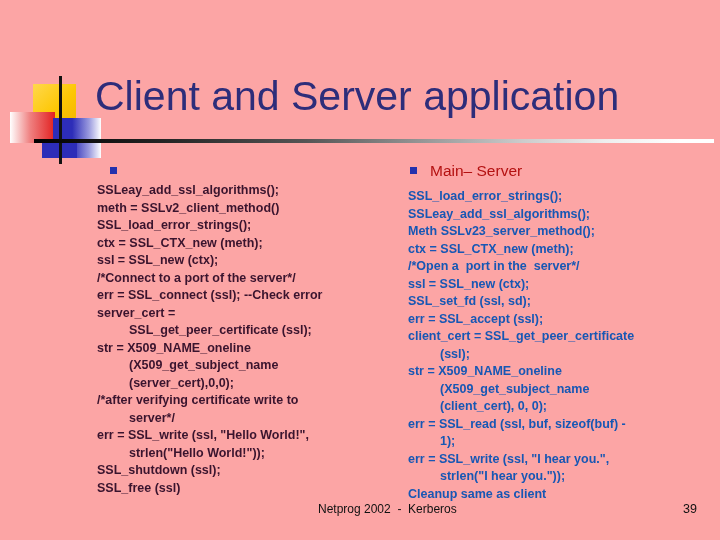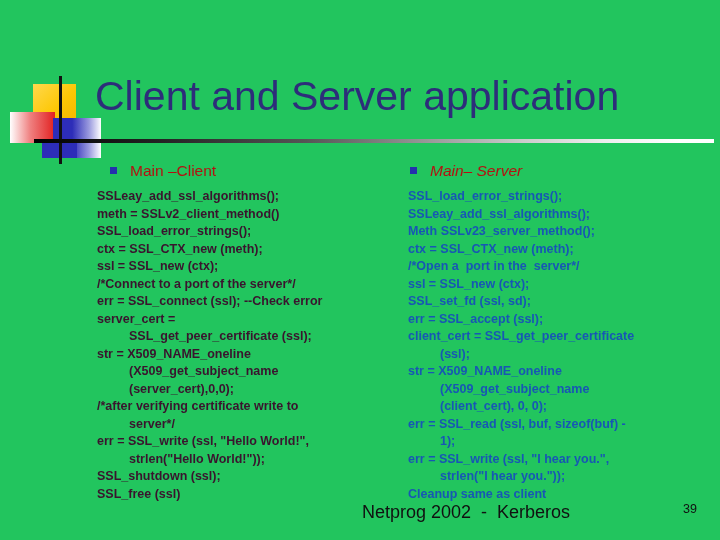--- a/index.html
+++ b/index.html
@@ -1,19 +1,19 @@
 <!DOCTYPE html>
 <html><head>
 <meta charset="utf-8">
 <style>
   html,body{margin:0;padding:0;background:#888;}
   .slide{
     position:relative;
     width:720px;height:540px;
-    background:#22c55e;
+    background:#fca5a5;
     font-family:"Liberation Sans", sans-serif;
     overflow:hidden;
     margin:0 auto;
   }
   
   .logo-yellow{position:absolute;left:33px;top:84px;width:43px;height:37px;
     background:linear-gradient(135deg,#ffd84d 0%,#fdc704 60%,#f5b800 100%);}
   .logo-red{position:absolute;left:10px;top:112px;width:45px;height:31px;
     background:linear-gradient(to left,#e22020 0%,#ef8080 55%,#ffffff 100%);}
   .logo-blue-main{position:absolute;left:53px;top:118px;width:48px;height:40px;
@@ -25,49 +25,48 @@
     background:linear-gradient(to right,#000 0%,#222 18%,#555 40%,#999 58%,#ccc 72%,#eee 84%,#fff 95%);}
   
   .title{position:absolute;left:95px;top:74px;width:620px;
     font-size:41px;line-height:44px;color:#2d2d7a;letter-spacing:0px;}
   
   .col{position:absolute;top:161px;}
   .col.client{left:97px;width:298px;}
   .col.server{left:408px;width:300px;}
   .heading-row{display:flex;align-items:flex-start;}
   .col.client .heading-row{margin-left:13px;}
-  .col.server .heading-row{margin-left:2px;font-style:italic;}
+  .col.server .heading-row{margin-left:2px;}
   .bullet{width:7px;height:7px;background:#2431ad;margin-top:6px;flex:0 0 auto;}
   .heading{margin-left:13px;font-size:15.5px;line-height:19px;color:#b41111;}
   .code{margin-top:8px;font-size:12.5px;font-weight:bold;line-height:17.5px;white-space:pre-wrap;}
   .col.client .code{color:#3a142e;}
   .col.server .code{color:#1757b4;}
   .code-line.indent{padding-left:32px;}
   
-  .footer-label{position:absolute;left:318px;top:502px;font-size:18px;color:#111;white-space:pre;margin-left:44px;}
+  .footer-label{position:absolute;left:318px;top:502px;font-size:12px;color:#111;white-space:pre;}
   .page-number{position:absolute;left:683px;top:502px;font-size:12.5px;color:#111;}
 </style>
 </head>
 <body>
 
 <div class="slide">
 
   <div class="logo-yellow"></div>
   <div class="logo-red"></div>
   <div class="logo-blue-main"></div>
   <div class="logo-blue-small"></div>
   <div class="logo-vline"></div>
   <div class="rule"></div>
 
   <div class="title">Client and Server application</div>
 
   <div class="col client">
     <div class="heading-row">
       <span class="bullet"></span>
-      <span class="heading">Main –Client</span>
     </div>
     <div class="code"><div class="code-line">SSLeay_add_ssl_algorithms();</div><div class="code-line">meth = SSLv2_client_method()</div><div class="code-line">SSL_load_error_strings();</div><div class="code-line">ctx = SSL_CTX_new (meth);</div><div class="code-line">ssl = SSL_new (ctx);</div><div class="code-line">/*Connect to a port of the server*/</div><div class="code-line">err = SSL_connect (ssl); --Check error</div><div class="code-line">server_cert =</div><div class="code-line indent">SSL_get_peer_certificate (ssl);</div><div class="code-line">str = X509_NAME_oneline</div><div class="code-line indent">(X509_get_subject_name</div><div class="code-line indent">(server_cert),0,0);</div><div class="code-line">/*after verifying certificate write to</div><div class="code-line indent">server*/</div><div class="code-line">err = SSL_write (ssl, "Hello World!",</div><div class="code-line indent">strlen("Hello World!"));</div><div class="code-line">SSL_shutdown (ssl);</div><div class="code-line">SSL_free (ssl)</div></div>
   </div>
 
   <div class="col server">
     <div class="heading-row">
       <span class="bullet"></span>
       <span class="heading">Main– Server</span>
     </div>
     <div class="code"><div class="code-line">SSL_load_error_strings();</div><div class="code-line">SSLeay_add_ssl_algorithms();</div><div class="code-line">Meth SSLv23_server_method();</div><div class="code-line">ctx = SSL_CTX_new (meth);</div><div class="code-line">/*Open a  port in the  server*/</div><div class="code-line">ssl = SSL_new (ctx);</div><div class="code-line">SSL_set_fd (ssl, sd);</div><div class="code-line">err = SSL_accept (ssl);</div><div class="code-line">client_cert = SSL_get_peer_certificate</div><div class="code-line indent">(ssl);</div><div class="code-line">str = X509_NAME_oneline</div><div class="code-line indent">(X509_get_subject_name</div><div class="code-line indent">(client_cert), 0, 0);</div><div class="code-line">err = SSL_read (ssl, buf, sizeof(buf) -</div><div class="code-line indent">1);</div><div class="code-line">err = SSL_write (ssl, "I hear you.",</div><div class="code-line indent">strlen("I hear you."));</div><div class="code-line">Cleanup same as client</div></div>

